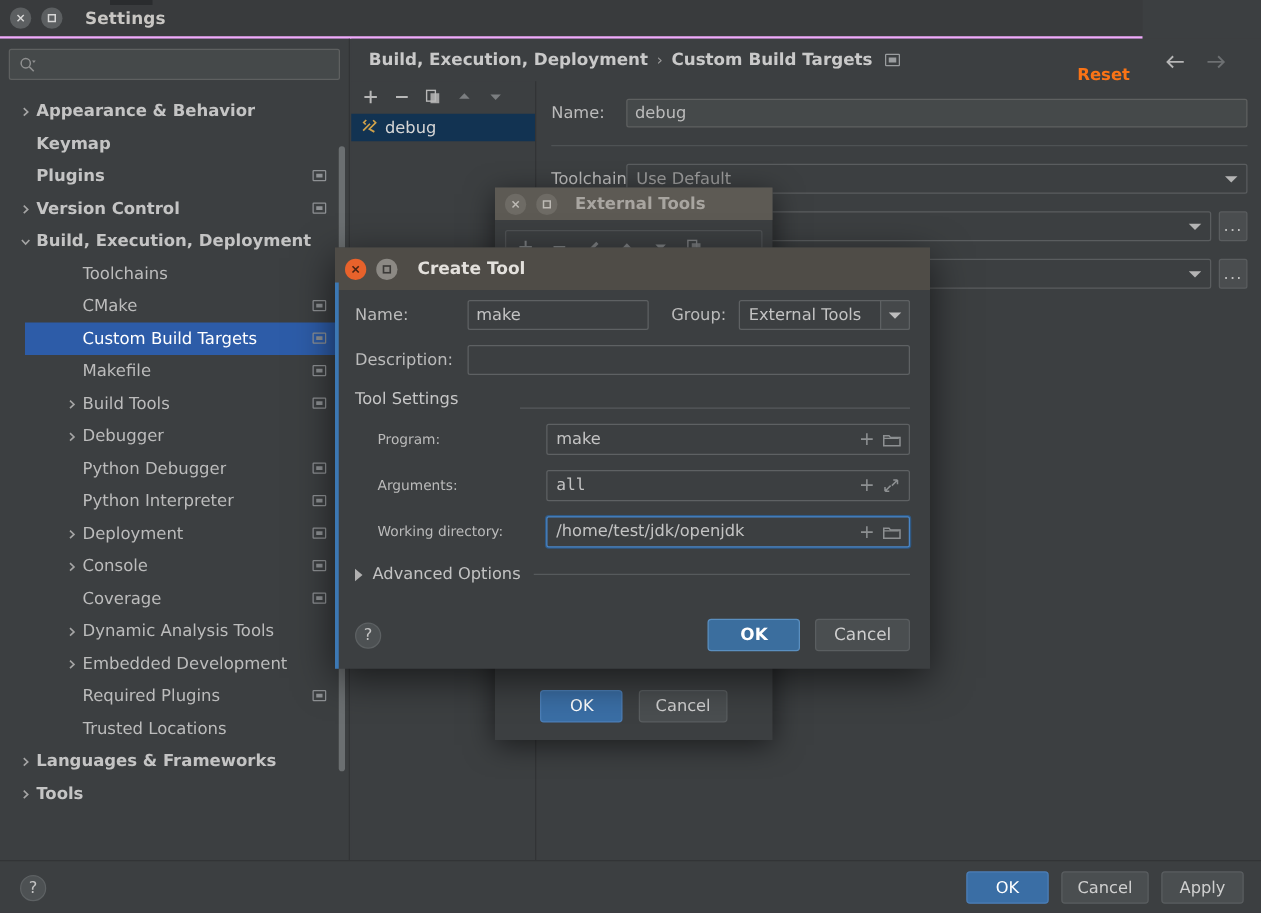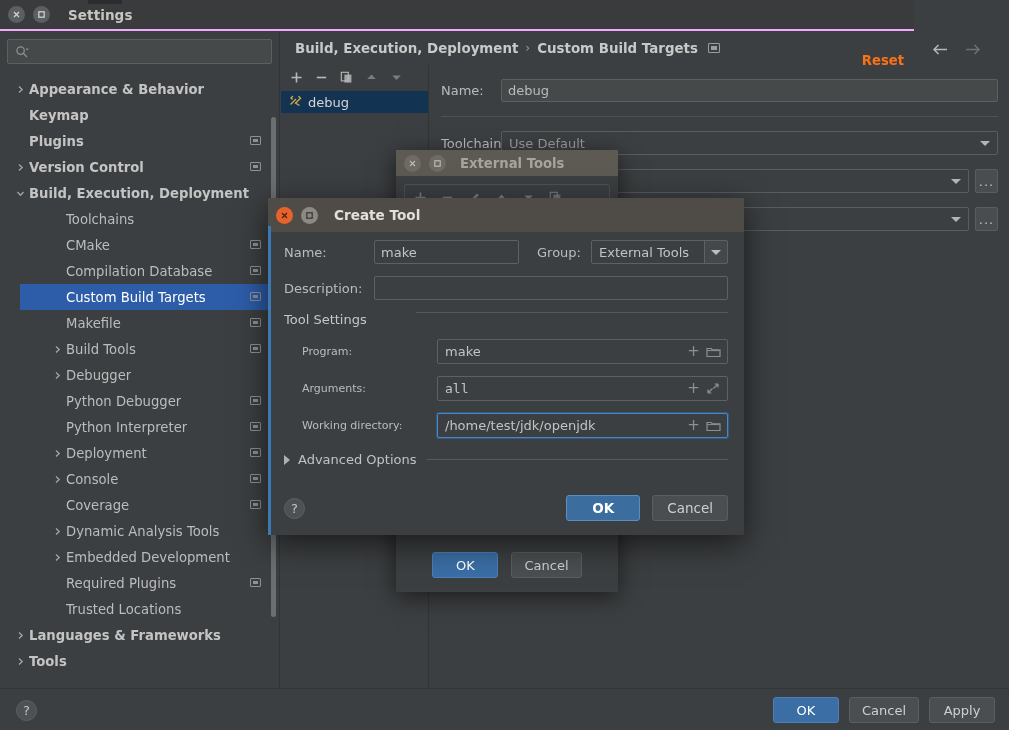--- a/index.html
+++ b/index.html
@@ -234,21 +234,21 @@
   .ctcombo .cbtn {
     position:absolute; right:-1px; top:-1px; bottom:-1px; width: 24px;
     background:#45484a; border:1px solid #5e6163; border-radius:0 2px 2px 0;
     display:flex; align-items:center; justify-content:center;
   }
   .ctcombo .cbtn i {
     border-left: 5px solid transparent; border-right: 5px solid transparent;
     border-top: 5px solid #bdbdbd; display:block;
   }
 
-  .grouphdr { display:flex; align-items:flex-start; margin: 6px 0 12px 0; gap: 40px; }
+  .grouphdr { display:flex; align-items:flex-end; margin: 6px 0 12px 0; gap: 40px; }
   .grouphdr .gtxt { font-size: 13px; color: #c6c6c6; flex: 0 0 auto; }
   .grouphdr .gline { flex: 1 1 auto; height: 1px; background: #565a5c; margin-left: 9px; }
 
   .tsrow { display:flex; align-items:center; margin-bottom: 12px; padding-left: 18px; }
   .tslabel { width: 135px; font-size: 11px; color: #bbbbbb; flex: 0 0 auto; }
   .tsfield {
     flex: 1 1 auto; position: relative; height: 25px;
     background: #3c3f41; border: 1px solid #5e6163; border-radius: 2px;
     display:flex; align-items:center; padding: 0 46px 0 7px;
   }
@@ -350,25 +350,20 @@
           </span>
           <span class="lbl">Build, Execution, Deployment</span>
         </div>
         <div class="trow indent2 ">
           <span class="noarrow"></span>
           <span class="lbl">Toolchains</span>
         </div>
         <div class="trow indent2 ">
           <span class="noarrow"></span>
           <span class="lbl">CMake</span>
-          <span class="cfgbadge"></span>
-        </div>
-        <div class="trow indent2 ">
-          <span class="noarrow"></span>
-          <span class="lbl">Compilation Database</span>
           <span class="cfgbadge"></span>
         </div>
         <div class="trow indent2 sel ">
           <span class="noarrow"></span>
           <span class="lbl">Custom Build Targets</span>
           <span class="cfgbadge"></span>
         </div>
         <div class="trow indent2 ">
           <span class="noarrow"></span>
           <span class="lbl">Makefile</span>

